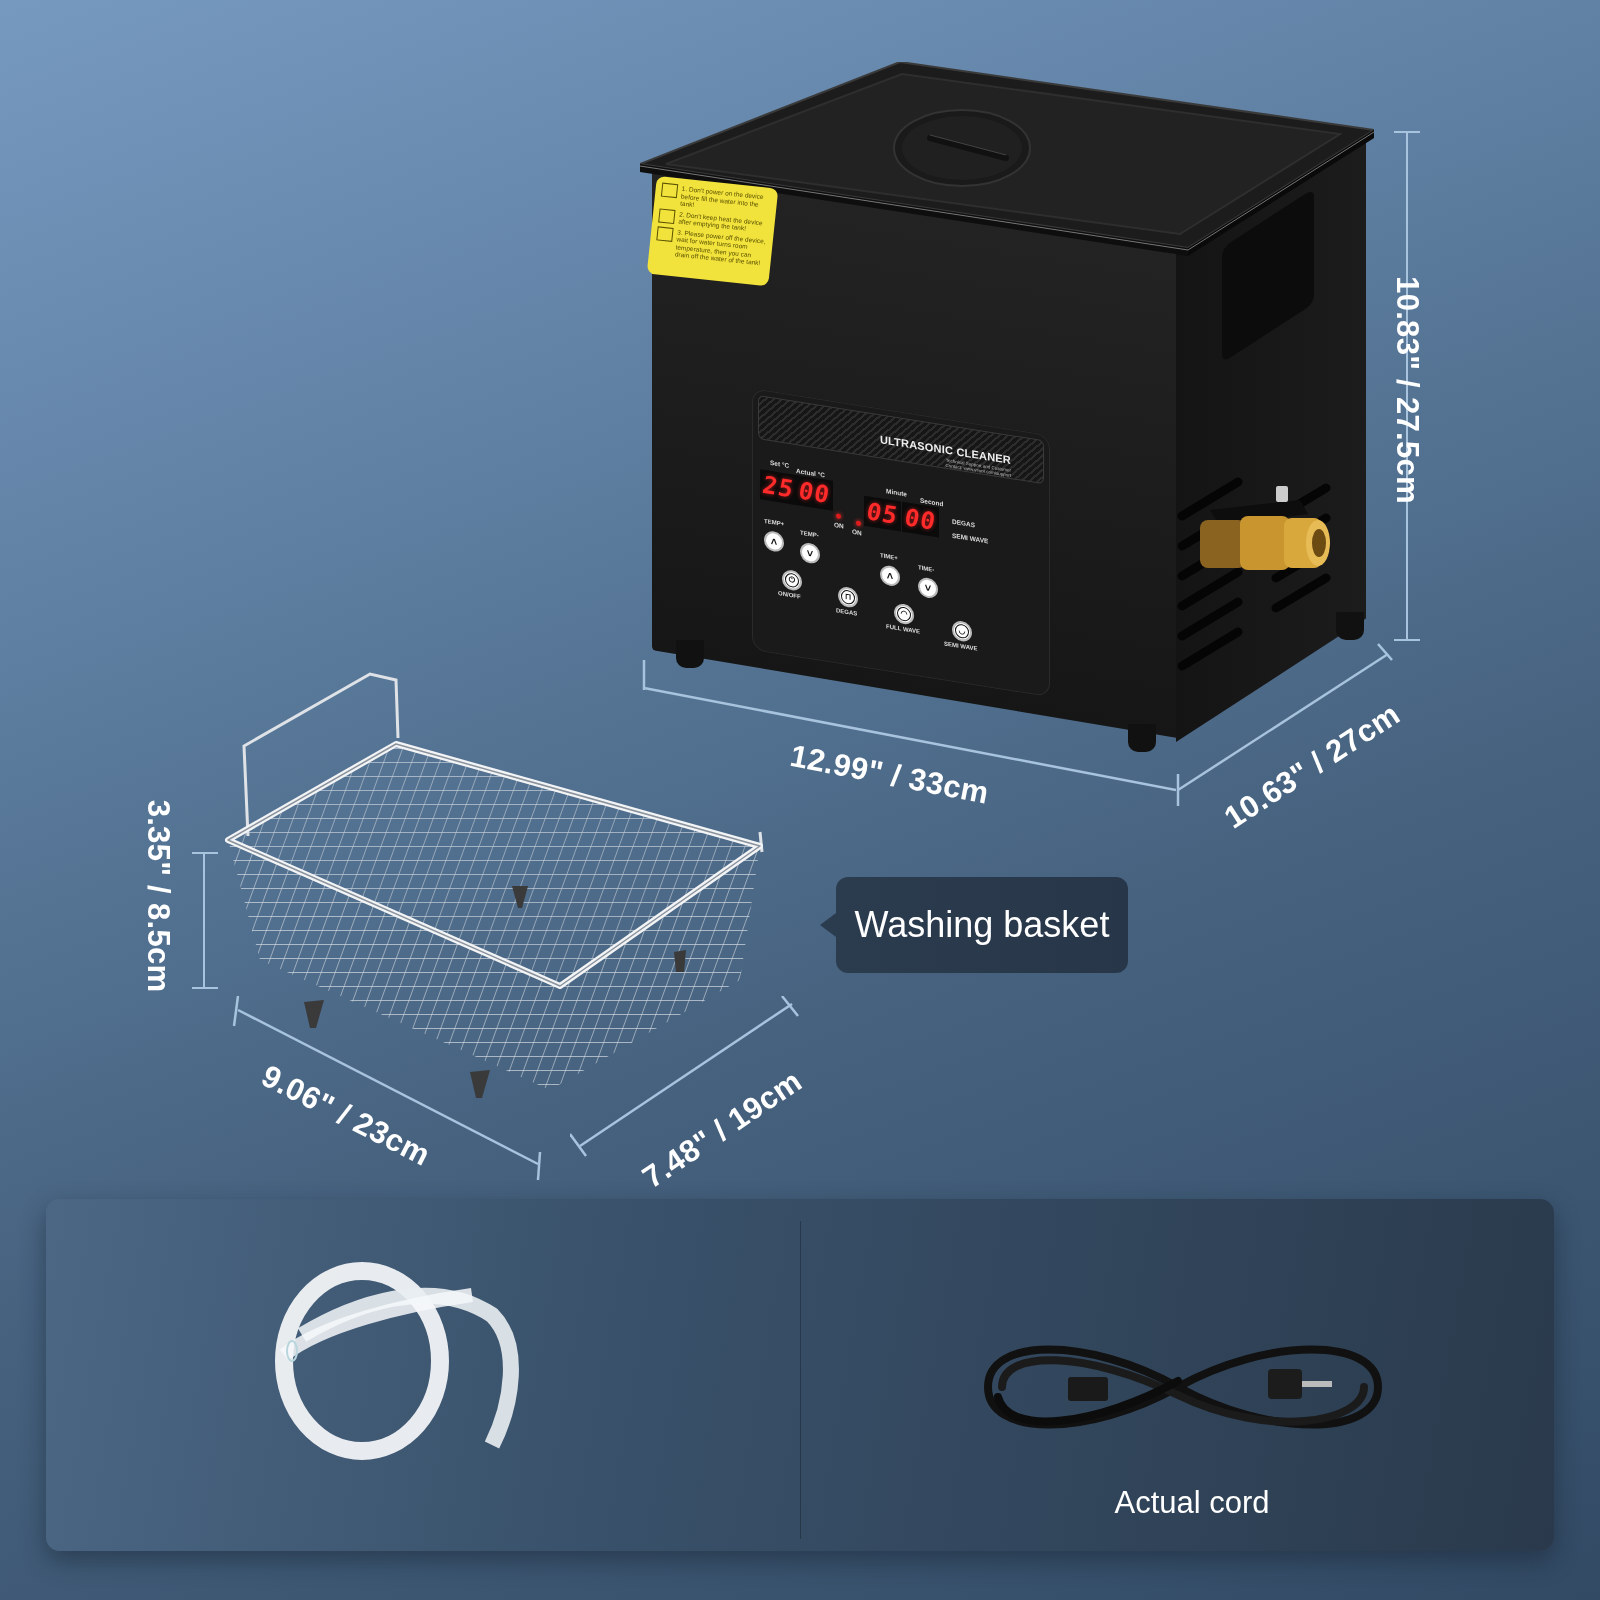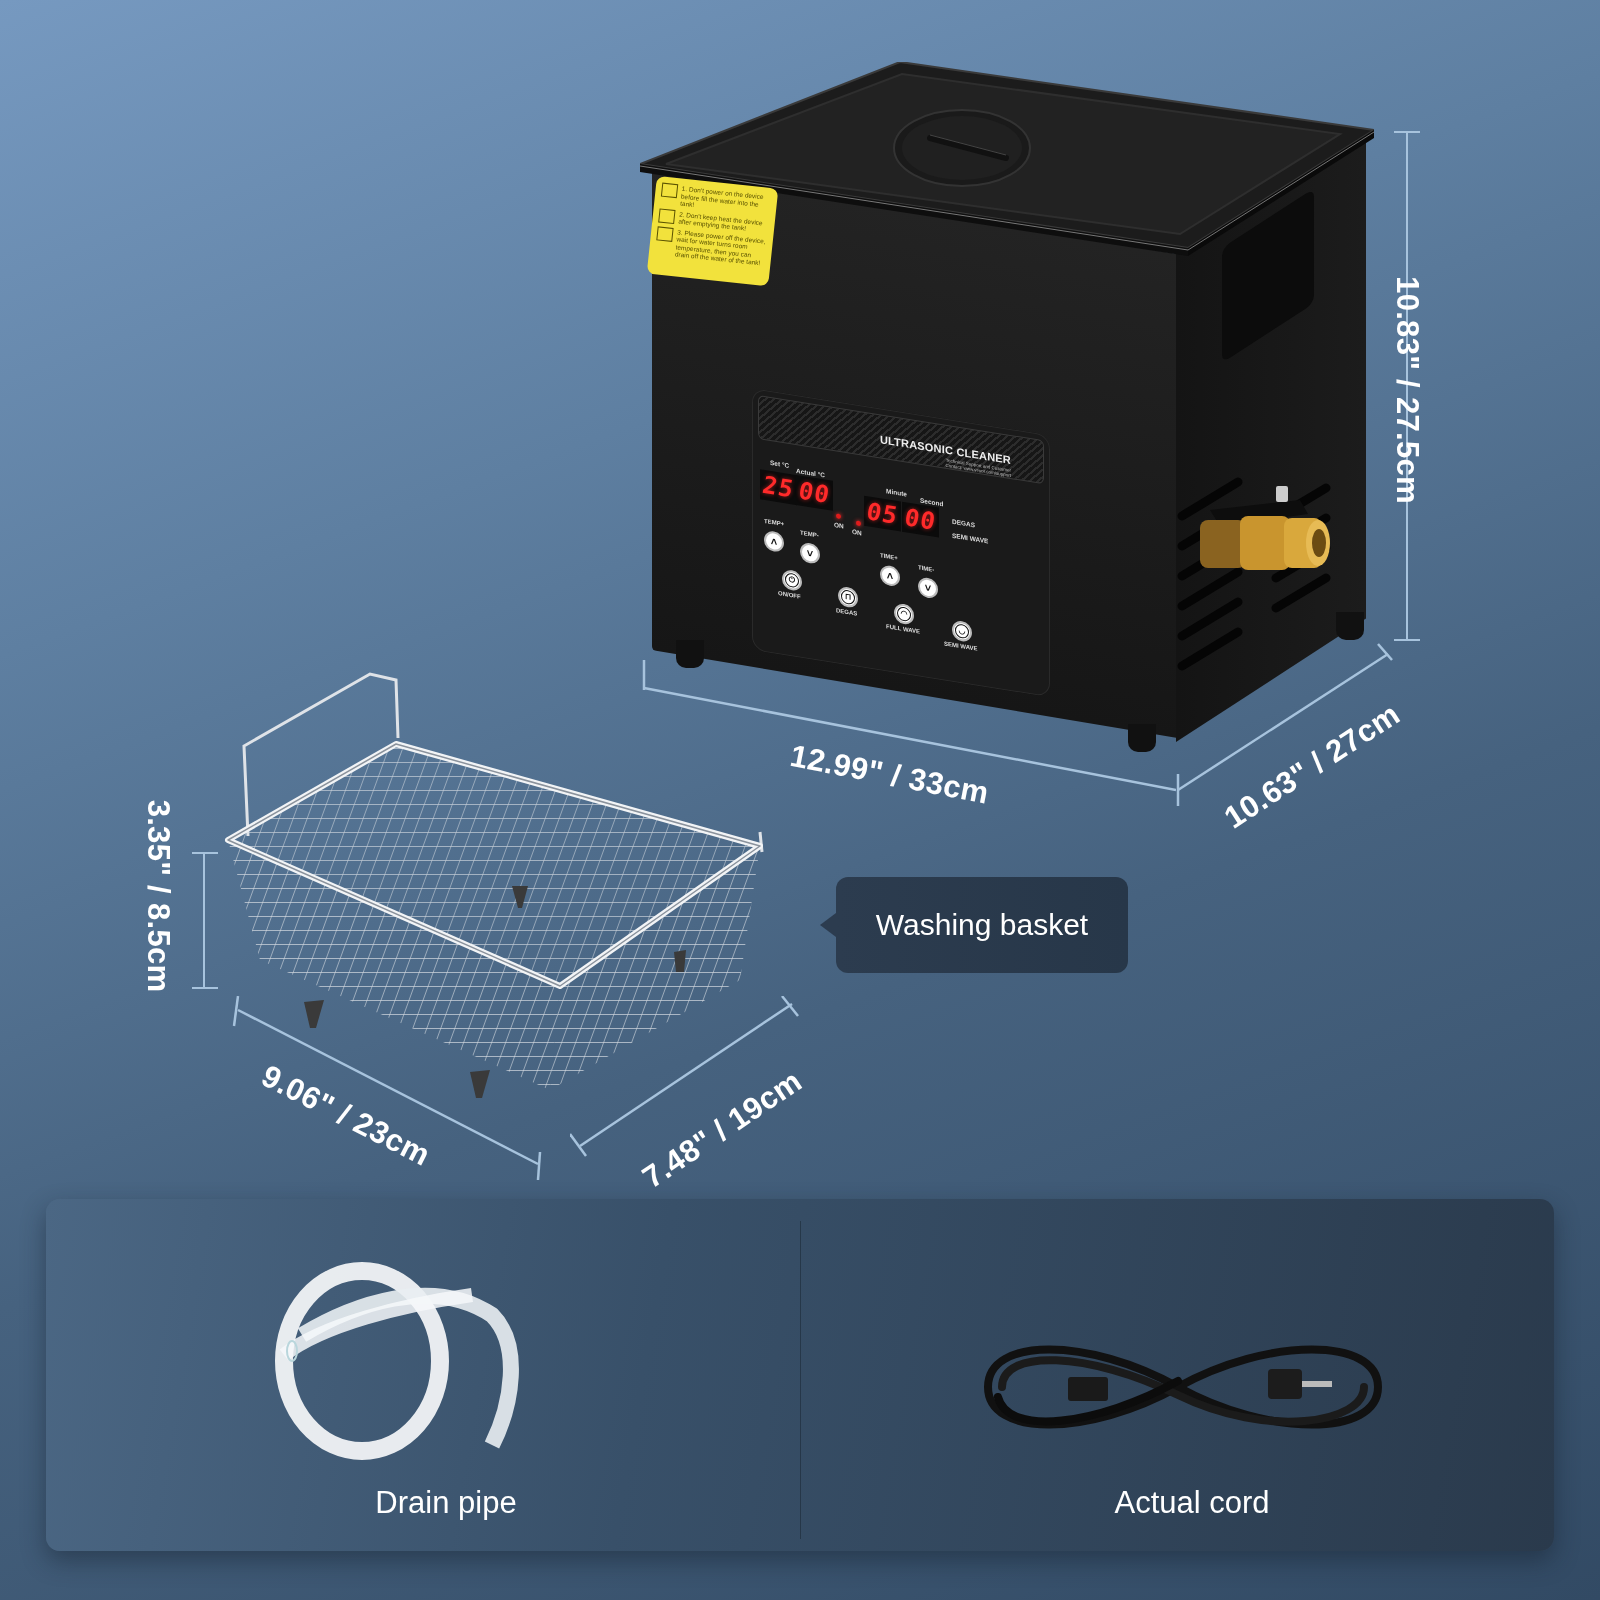--- a/index.html
+++ b/index.html
@@ -98,21 +98,21 @@
     .callout {
       left: 836px; top: 877px; width: 292px; height: 96px;
       background: linear-gradient(90deg, #2c3c4f, #273749); border-radius: 12px;
       display: flex; align-items: center; justify-content: center;
     }
     .callout::before {
       content: ""; position: absolute; left: -16px; top: 36px;
       border-top: 12px solid transparent; border-bottom: 12px solid transparent;
       border-right: 16px solid #2c3c4f;
     }
-    .callout-text { color: #fff; font-size: 30px; }
+    .callout-text { color: #fff; font-size: 36px; }
 
     
     .accessories {
       left: 46px; top: 1199px; width: 1508px; height: 352px;
       background: linear-gradient(100deg, #4b6784 0%, #385069 40%, #2a3a4c 100%);
       border-radius: 14px;
       box-shadow: 0 10px 24px rgba(20,30,45,0.45);
     }
     .acc-divider { left: 754px; top: 22px; width: 1px; height: 318px; background: rgba(20,30,40,0.45); }
     .acc-label { color: #fff; font-size: 31px; position: absolute; text-align: center; width: 400px; }
@@ -315,21 +315,20 @@
 
 <div class="abs accessories">
   <div class="abs acc-divider"></div>
 
   <svg class="abs" style="left:216px;top:46px;width:270px;height:220px" viewBox="0 0 270 220">
     <ellipse cx="100" cy="116" rx="78" ry="90" fill="none" stroke="#f1f3f5" stroke-width="18" opacity="0.95"></ellipse>
     <path d="M40 90 C90 60 170 30 230 70 C260 100 250 160 230 200" fill="none" stroke="#e9eef2" stroke-width="16" opacity="0.9"></path>
     <path d="M22 110 C60 80 140 60 210 50" fill="none" stroke="#f6f8fa" stroke-width="14" opacity="0.85"></path>
     <ellipse cx="30" cy="106" rx="5" ry="10" fill="none" stroke="#b9d6dc" stroke-width="2"></ellipse>
   </svg>
-  <div class="acc-label" style="left:200px;top:286px">Drain pipe</div>
 
   <svg class="abs" style="left:922px;top:128px;width:430px;height:130px" viewBox="0 0 430 130">
     <g fill="none" stroke="#111" stroke-width="8" stroke-linecap="round">
       <path d="M20 60 C20 10 120 10 210 60 C300 110 410 110 410 60 C410 10 300 10 210 60 C120 110 20 110 20 60 Z"></path>
       <path d="M34 60 C34 22 120 24 210 68 C300 112 396 96 396 60" stroke="#1b1b1b"></path>
       <path d="M30 70 C40 110 130 98 210 54" stroke="#0c0c0c"></path>
     </g>
     <rect x="300" y="42" width="34" height="30" rx="4" fill="#1c1c1c"></rect>
     <rect x="334" y="54" width="30" height="6" fill="#bbb"></rect>
     <rect x="100" y="50" width="40" height="24" rx="3" fill="#1a1a1a"></rect>

